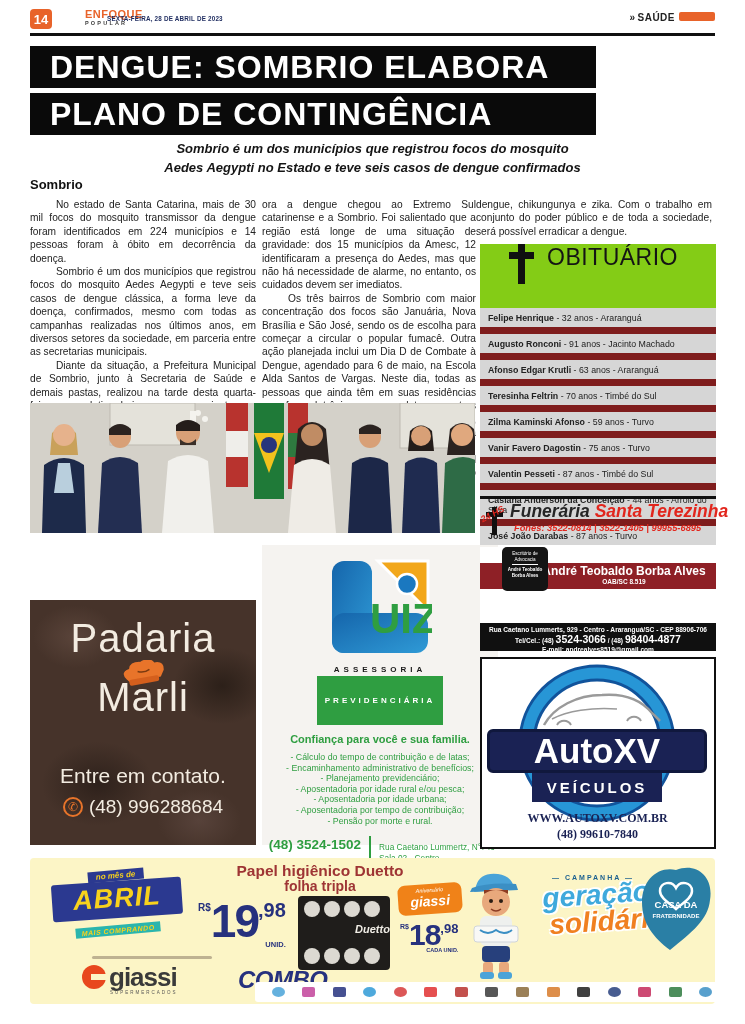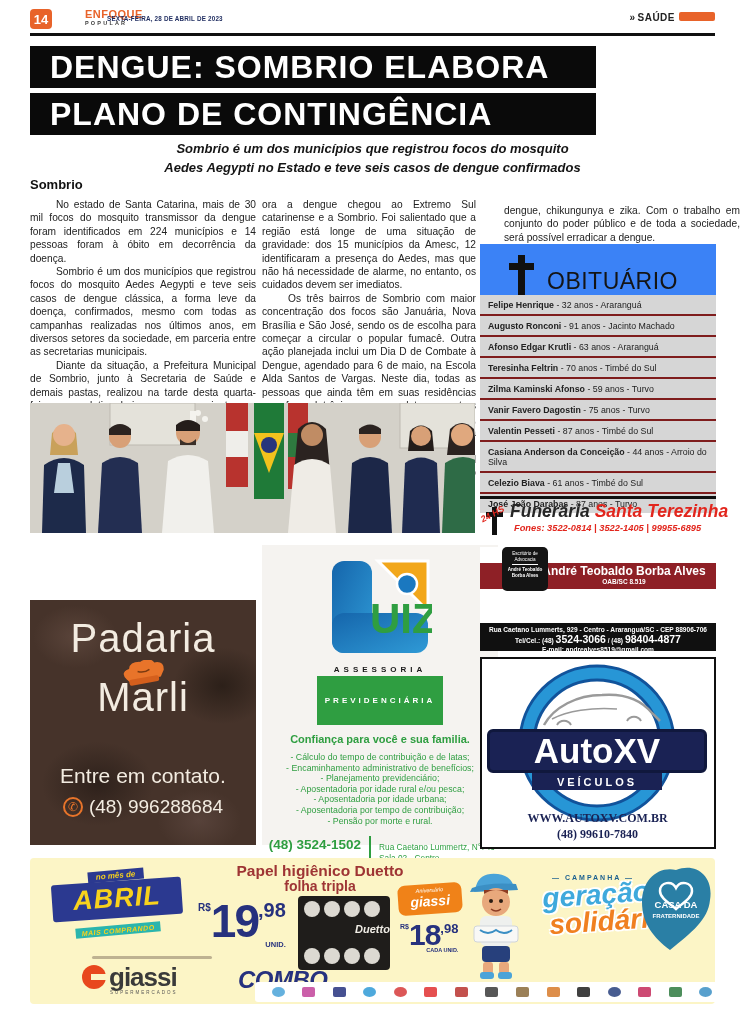--- a/index.html
+++ b/index.html
@@ -25,33 +25,33 @@
   .hl1{top:46px;} .hl2{top:93px;}
   .subtitle{left:0;top:140px;width:745px;text-align:center;font-style:italic;font-weight:bold;
             font-size:13px;line-height:1.45;color:#151515;}
 
   
   .byline{left:30px;top:177px;font-size:13px;font-weight:bold;color:#111;}
   .col{top:198px;font-size:10.2px;line-height:13.4px;text-align:justify;color:#222;}
   .col p{margin:0;text-indent:26px;}
   .col1{left:30px;width:226px;}
   .col2{left:262px;width:214px;}
-  .col3{left:504px;width:236px;margin-top:6px;}
+  .col3{left:476px;width:236px;}
   .col2 p:first-of-type,.col3 p:first-of-type{text-indent:0;}
 
   .photo{left:30px;top:403px;width:445px;height:130px;background:#cfccc4;}
 
   
   .ob{left:480px;top:244px;width:236px;}
-  .ob-head{height:51px;background:#3b82f6;display:flex;align-items:flex-end;}
+  .ob-head{height:64px;background:#84cc16;display:flex;align-items:flex-start;}
   .ob-cross{position:relative;width:7px;height:40px;background:#101010;margin-left:38px;}
   .ob-cross::after{content:"";position:absolute;left:-9px;top:8px;width:25px;height:7px;background:#101010;}
   .ob-title{font-size:23px;color:#141414;margin-left:22px;letter-spacing:.5px;}
   .ob-list{background:#d6d6d6;}
-  .ob-row{padding:4.5px 6px 4.5px 8px;font-size:8.8px;color:#222;border-bottom:2px solid #7f1d1d;}
+  .ob-row{padding:4.5px 6px 4.5px 8px;font-size:8.8px;color:#222;border-bottom:7px solid #7f1d1d;}
   .ob-row b{font-weight:bold;}
   .ob-row:last-child{border-bottom:none;}
 
   
   .fun{left:480px;top:496px;width:236px;height:42px;border-top:3px solid #101010;padding-top:4px;box-sizing:border-box;}
   .fun-logo{position:absolute;left:2px;top:6px;width:26px;height:32px;}
   .fun-cross{position:absolute;left:10px;top:2px;width:5px;height:28px;background:#101010;}
   .fun-cross::after{content:"";position:absolute;left:-6px;top:5px;width:17px;height:5px;background:#101010;}
   .fun-24{position:absolute;left:-2px;top:4px;color:#e2261d;font-size:9px;font-weight:bold;font-style:italic;transform:rotate(-28deg);}
   .fun-name{margin-left:30px;font-style:italic;font-weight:800;font-size:17.5px;line-height:1;white-space:nowrap;}
@@ -101,22 +101,22 @@
   .adv-info .i1,.adv-info .i3{font-size:6.6px;line-height:7.5px;}
   .adv-info .i2{font-size:6.6px;line-height:10px;}
   .adv-info .i2 b{font-size:10.5px;}
 
   
   .axv{left:480px;top:657px;width:236px;height:192px;background:#fff;border:2.5px solid #101010;box-sizing:border-box;}
   .axv-ring{position:absolute;left:0;top:0;}
   .axv-banner{position:absolute;left:5px;top:70px;width:220px;height:44px;background:#1a2254;
               border:3px solid #10183d;border-radius:6px;color:#fff;display:flex;align-items:center;
               justify-content:center;font-size:35px;font-weight:800;box-sizing:border-box;}
-  .axv-sub{position:absolute;left:50px;top:114px;width:130px;height:17px;background:#1a2254;color:#fff;
-           display:flex;align-items:center;justify-content:center;font-size:11px;letter-spacing:3px;font-weight:bold;}
+  .axv-sub{position:absolute;left:50px;top:114px;width:130px;height:29px;background:#1a2254;color:#fff;
+           display:flex;align-items:center;justify-content:center;font-size:15px;letter-spacing:3px;font-weight:bold;}
   .axv-site{position:absolute;left:0;top:152px;width:231px;text-align:center;color:#1a2254;
             font-family:"Liberation Serif",serif;font-weight:bold;font-size:12px;}
   .axv-phone{position:absolute;left:0;top:168px;width:231px;text-align:center;color:#1a2254;
              font-family:"Liberation Serif",serif;font-weight:bold;font-size:12px;}
 
   
   .gi{left:30px;top:858px;width:685px;height:146px;background:#fcf5c6;border-radius:4px;}
   .gi-abril{position:absolute;left:22px;top:6px;width:130px;text-align:center;transform:rotate(-3deg);}
   .gi-a1{display:inline-block;background:#2b3990;color:#f8d21c;font-size:8px;font-weight:bold;
          font-style:italic;padding:1px 8px;transform:rotate(-2deg);}
@@ -288,21 +288,20 @@
         <div class="ob-row"><b>Teresinha Feltrin</b> <span>- 70 anos - Timbé do Sul</span></div>
 
         <div class="ob-row"><b>Zilma Kaminski Afonso</b> <span>- 59 anos - Turvo</span></div>
 
         <div class="ob-row"><b>Vanir Favero Dagostin</b> <span>- 75 anos - Turvo</span></div>
 
         <div class="ob-row"><b>Valentin Pesseti</b> <span>- 87 anos - Timbé do Sul</span></div>
 
         <div class="ob-row"><b>Casiana Anderson da Conceição</b> <span>- 44 anos - Arroio do Silva</span></div>
 
-        <div class="ob-row"><b>Celezio Biava</b> <span>- 61 anos - Timbé do Sul</span></div>
 
         <div class="ob-row"><b>José João Darabas</b> <span>- 87 anos - Turvo</span></div>
       </div>
   </div>
 
   <div class="abs fun">
     <div class="fun-logo">
       <div class="fun-cross"></div>
       <div class="fun-24">24 HS</div>
     </div>

